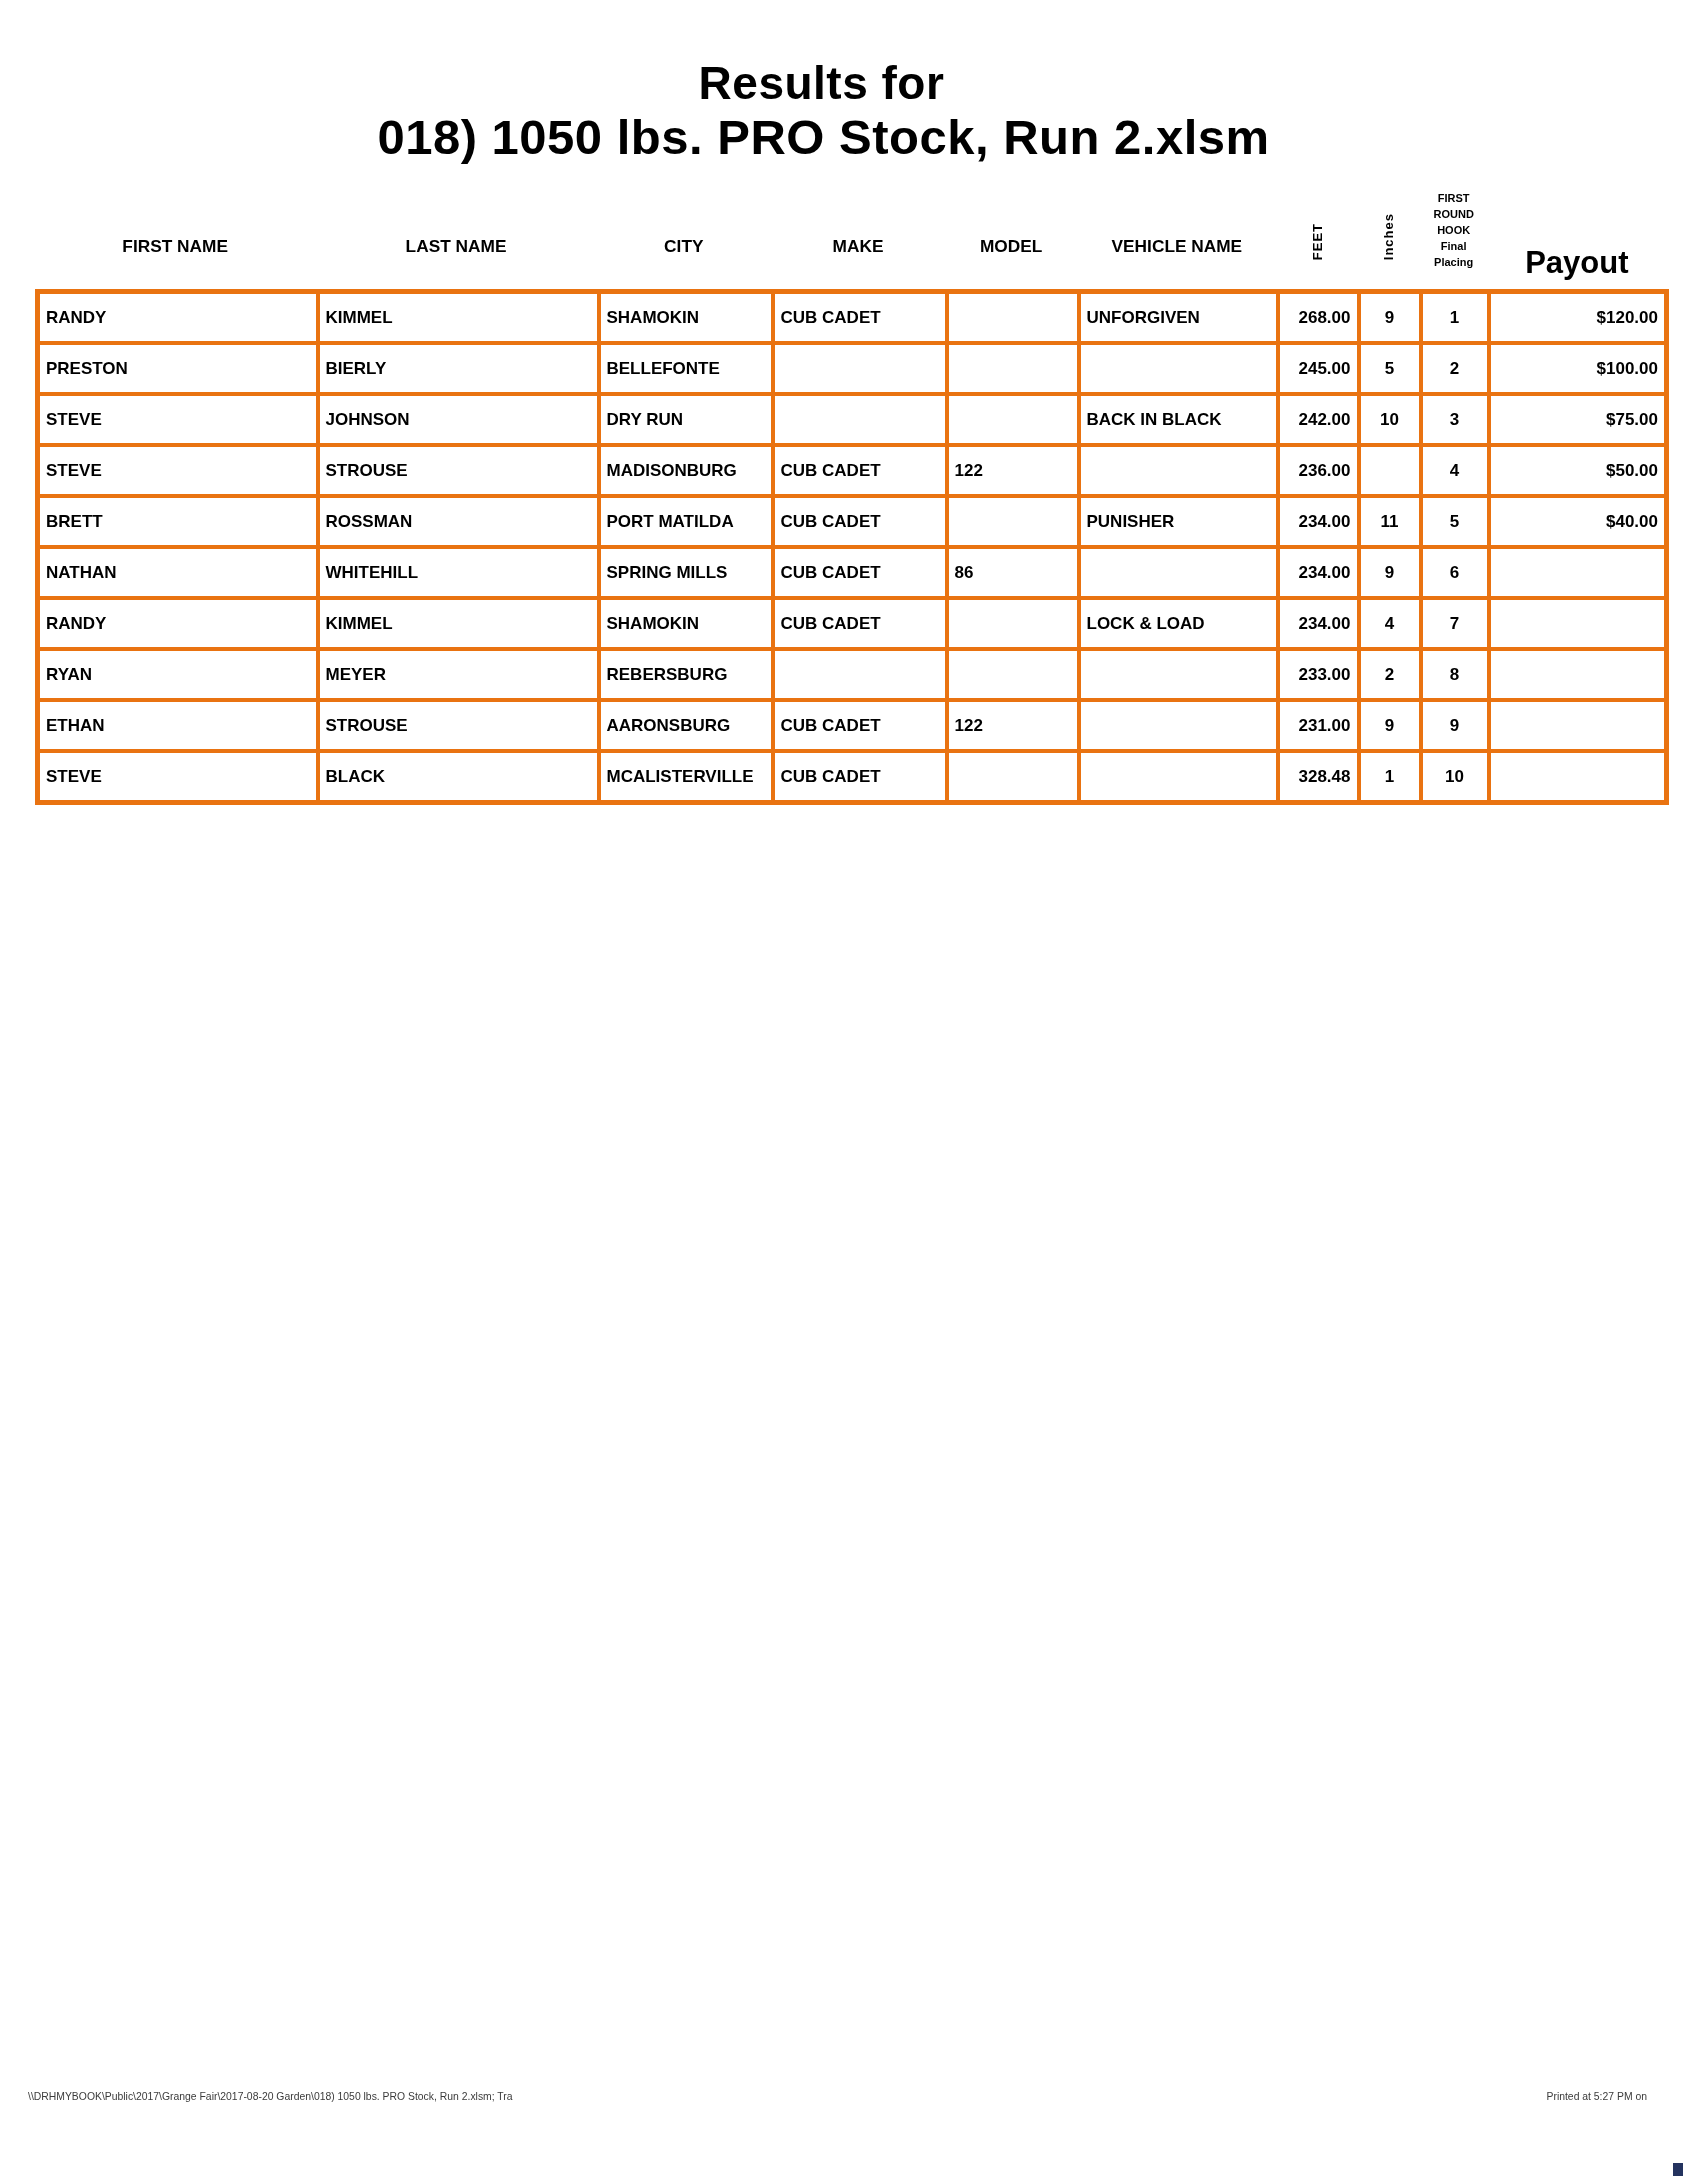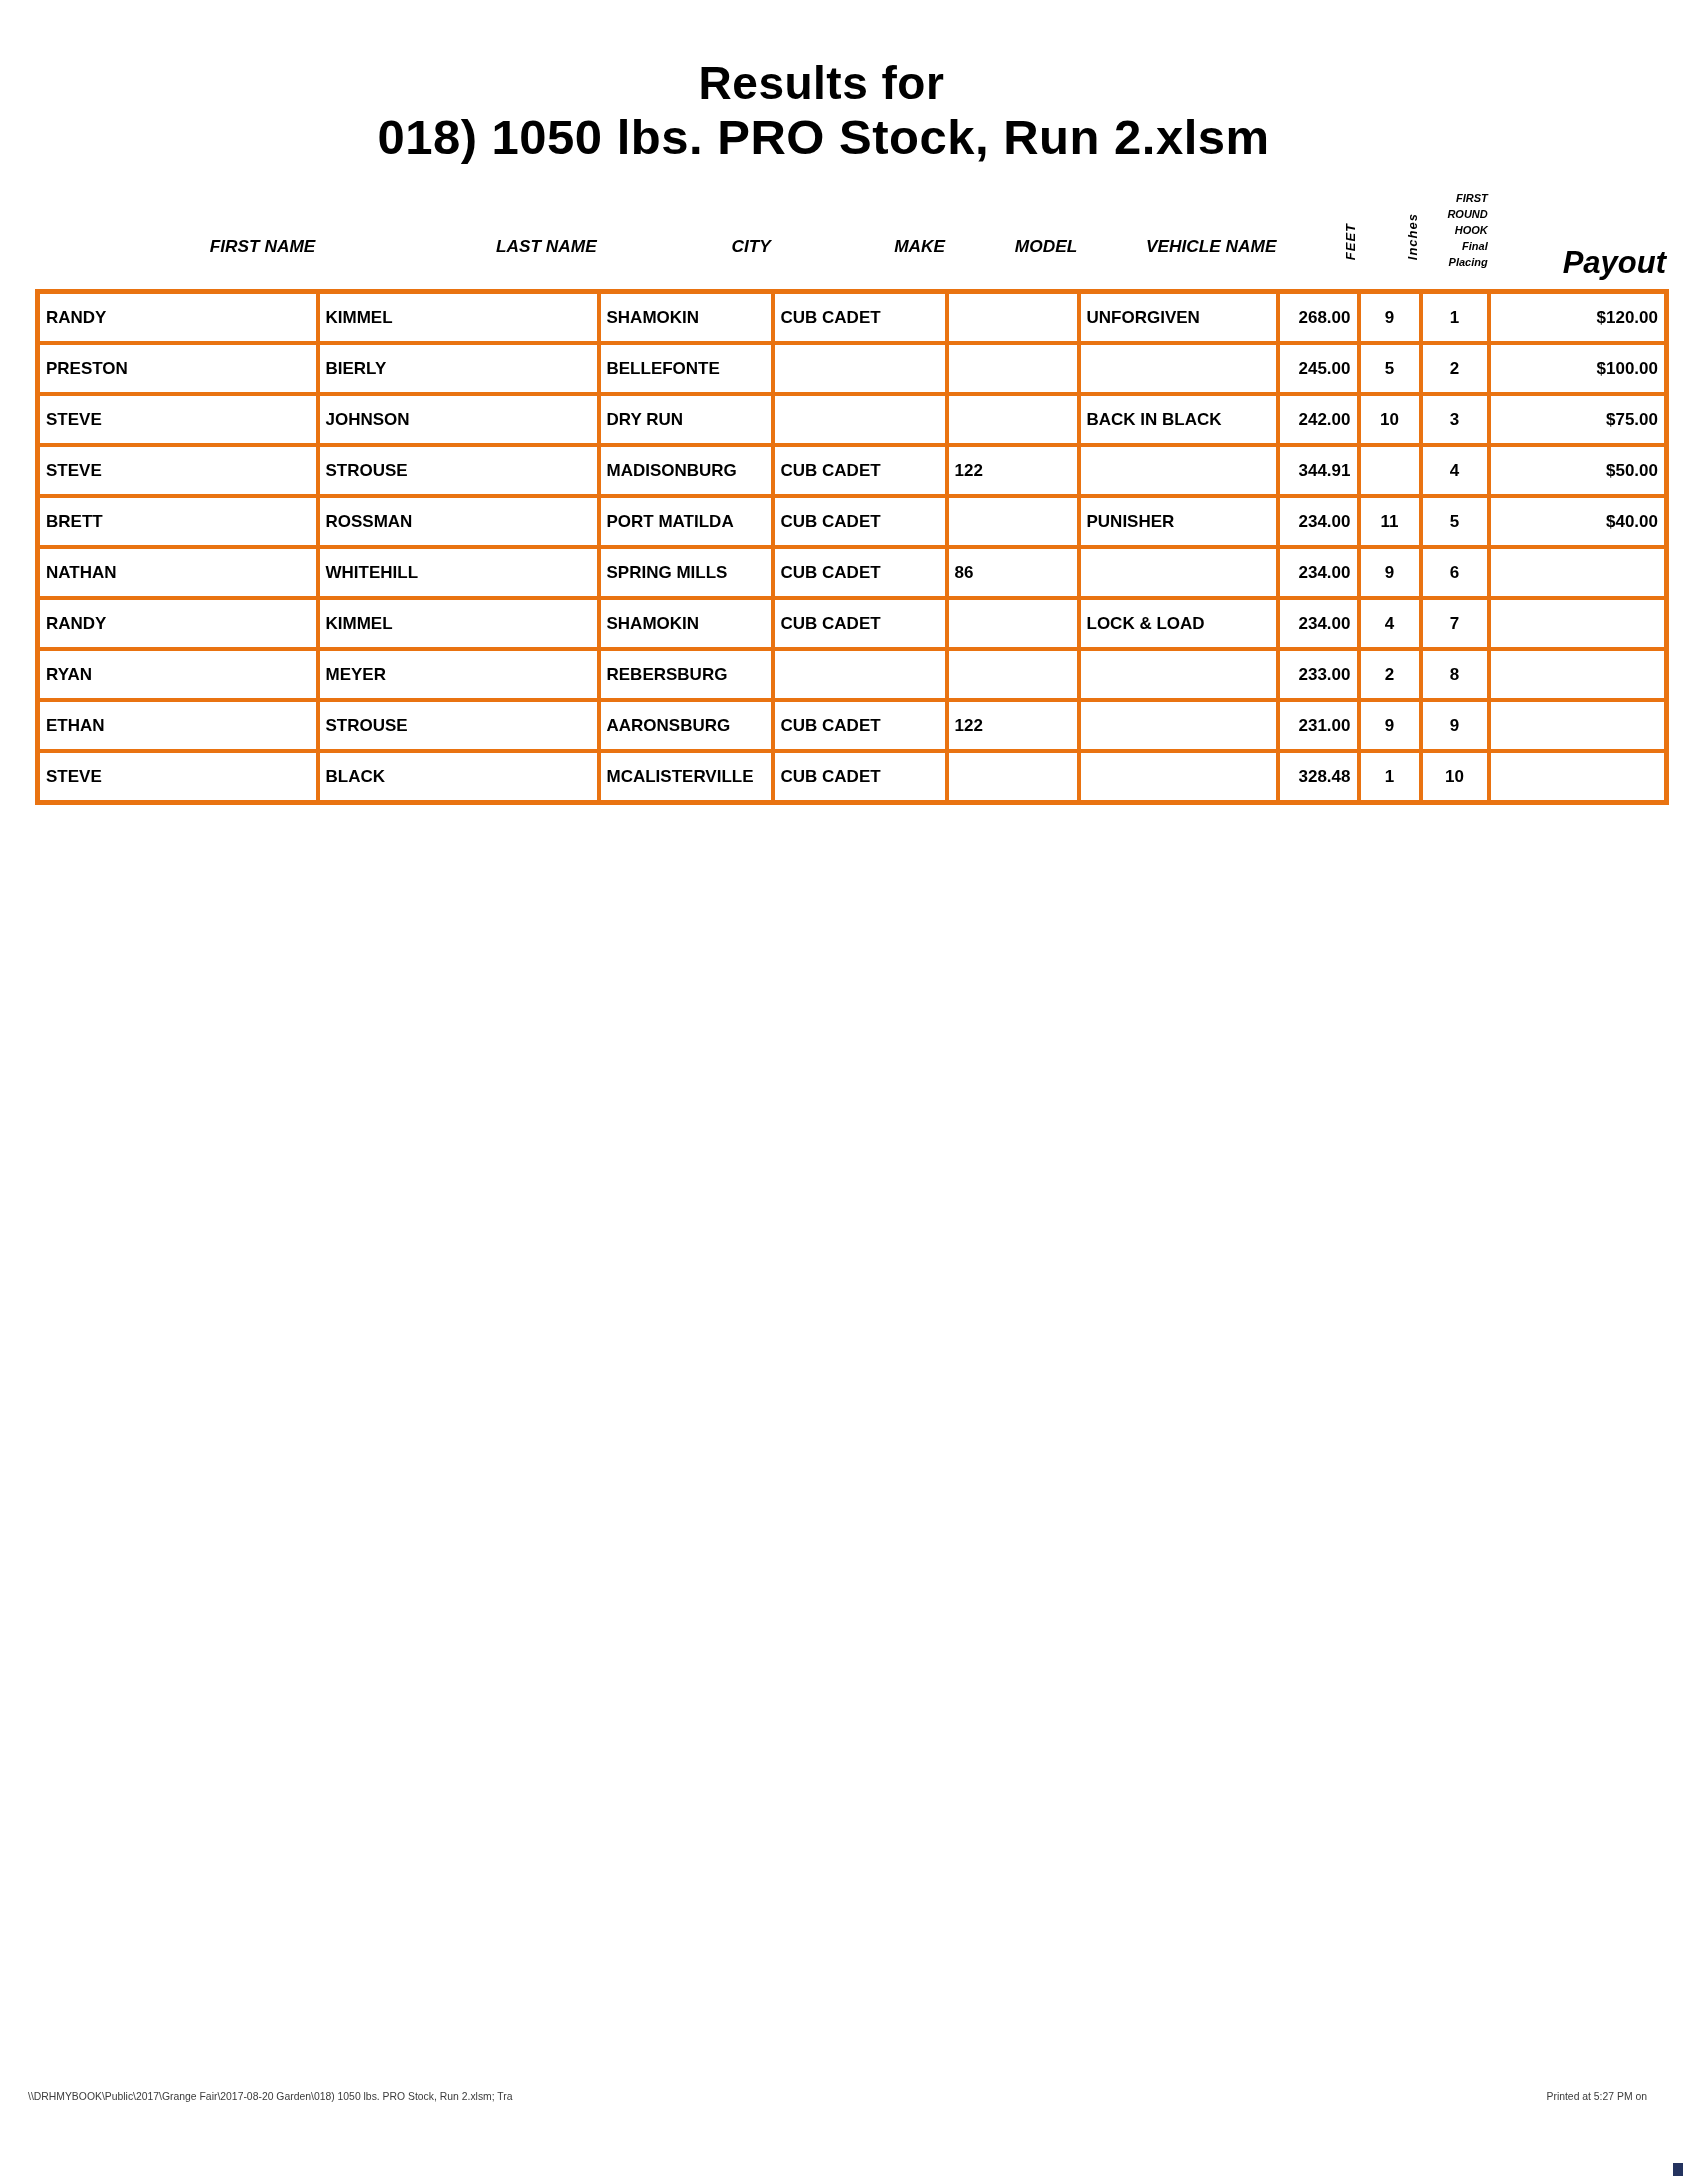--- a/index.html
+++ b/index.html
@@ -18,22 +18,22 @@
     position:absolute; top:109px; left:2px; width:1643px; text-align:center;
     font-size:49px; font-weight:bold; letter-spacing:0.5px;
   }
 
   table { border-collapse:collapse; table-layout:fixed; }
 
   .htable {
     position:absolute; left:35px; top:166px; width:1631px; height:123px;
   }
   .htable td {
-    vertical-align:bottom; text-align:right; padding:0 0 32px 0;
-    font-weight:bold; font-size:17.3px; overflow:visible; white-space:nowrap;font-style:italic;
+    vertical-align:bottom; text-align:center; padding:0 0 32px 0;
+    font-weight:bold; font-size:17.3px; overflow:visible; white-space:nowrap;
   }
   .htable td.h-vert { padding-bottom:24px; }
   .vert {
     display:inline-block; writing-mode:vertical-rl; transform:rotate(180deg);
     font-size:13px; font-weight:bold; letter-spacing:1px;
   }
   .placing-block { font-size:11px; font-weight:bold; line-height:1.45; padding-bottom:0; }
   .htable td.h-placing { padding-bottom:18px; }
   .payout-h { font-size:31px; font-weight:bold; }
   .htable td.h-payout { padding-bottom:8px; }
@@ -177,21 +177,21 @@
         <td class="ac">3</td>
         <td class="ar">$75.00</td>
       </tr>
       <tr>
         <td class="al">STEVE</td>
         <td class="al">STROUSE</td>
         <td class="al">MADISONBURG</td>
         <td class="al">CUB CADET</td>
         <td class="al">122</td>
         <td class="al"></td>
-        <td class="ar">344.91</td>
+        <td class="ar">236.00</td>
         <td class="ac"></td>
         <td class="ac">4</td>
         <td class="ar">$50.00</td>
       </tr>
       <tr>
         <td class="al">BRETT</td>
         <td class="al">ROSSMAN</td>
         <td class="al">PORT MATILDA</td>
         <td class="al">CUB CADET</td>
         <td class="al"></td>

